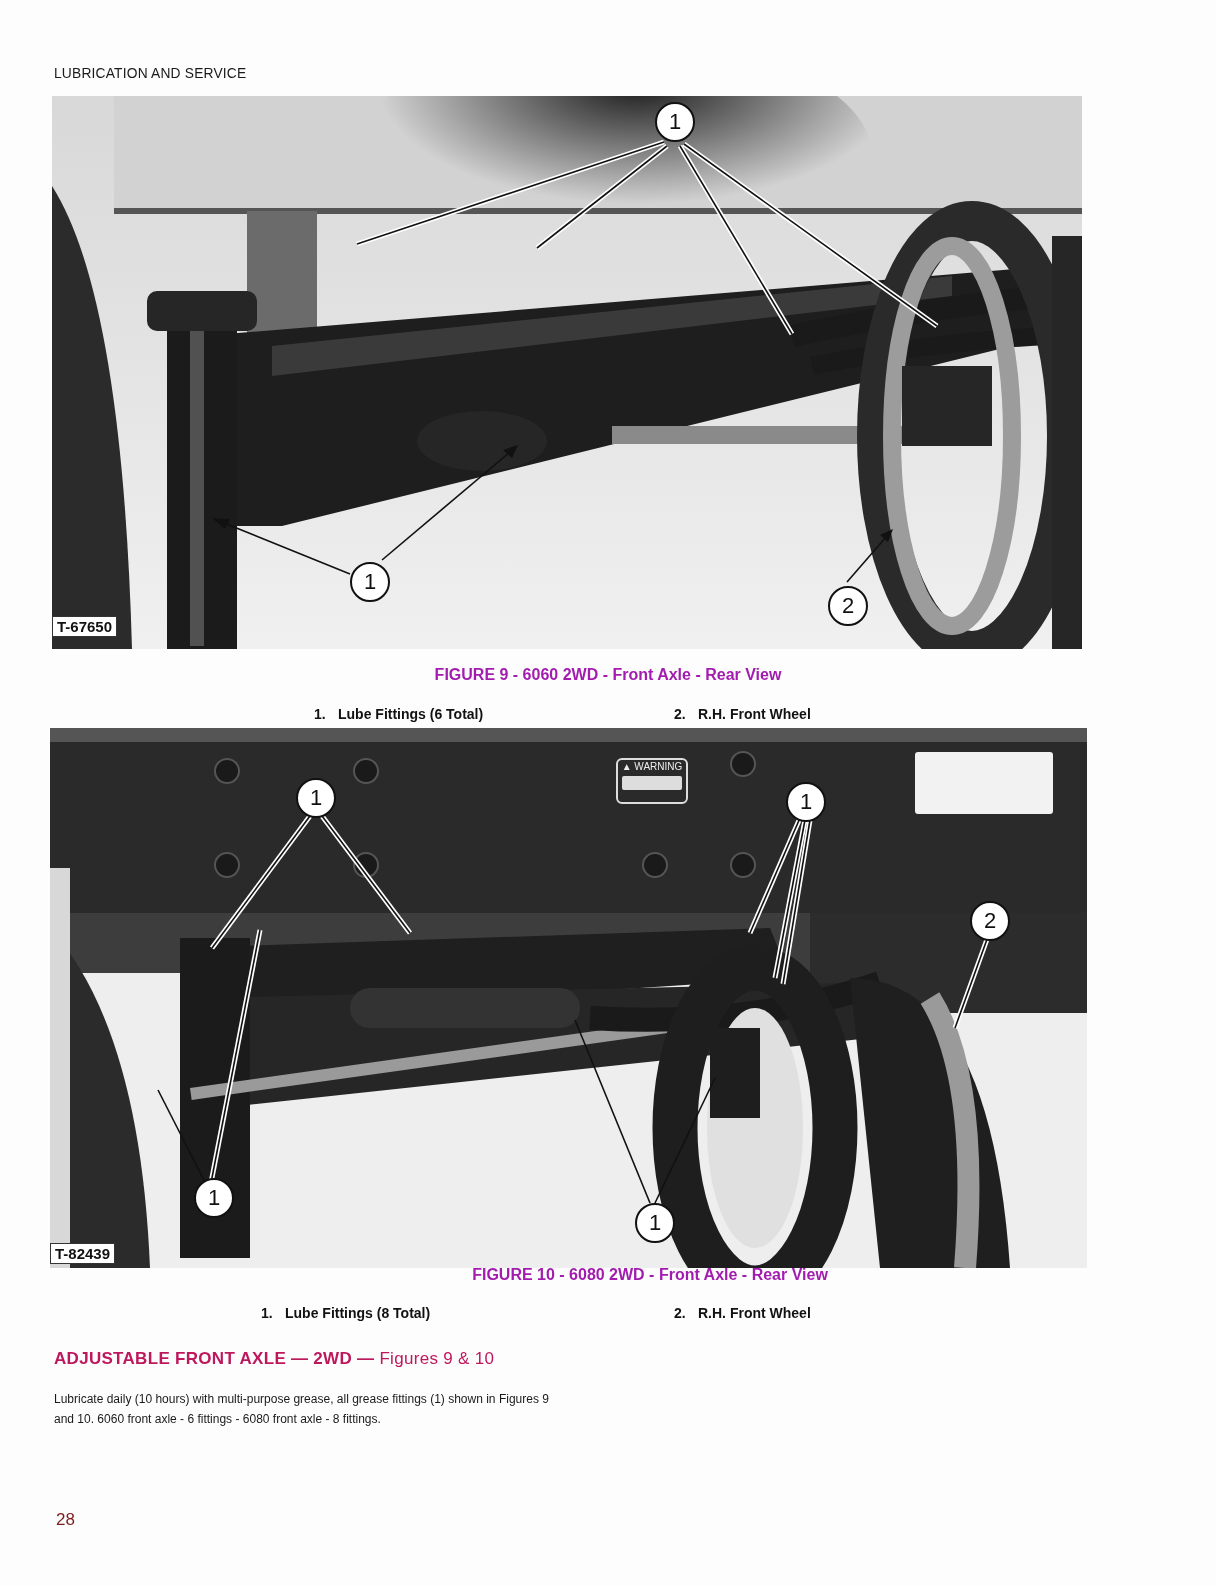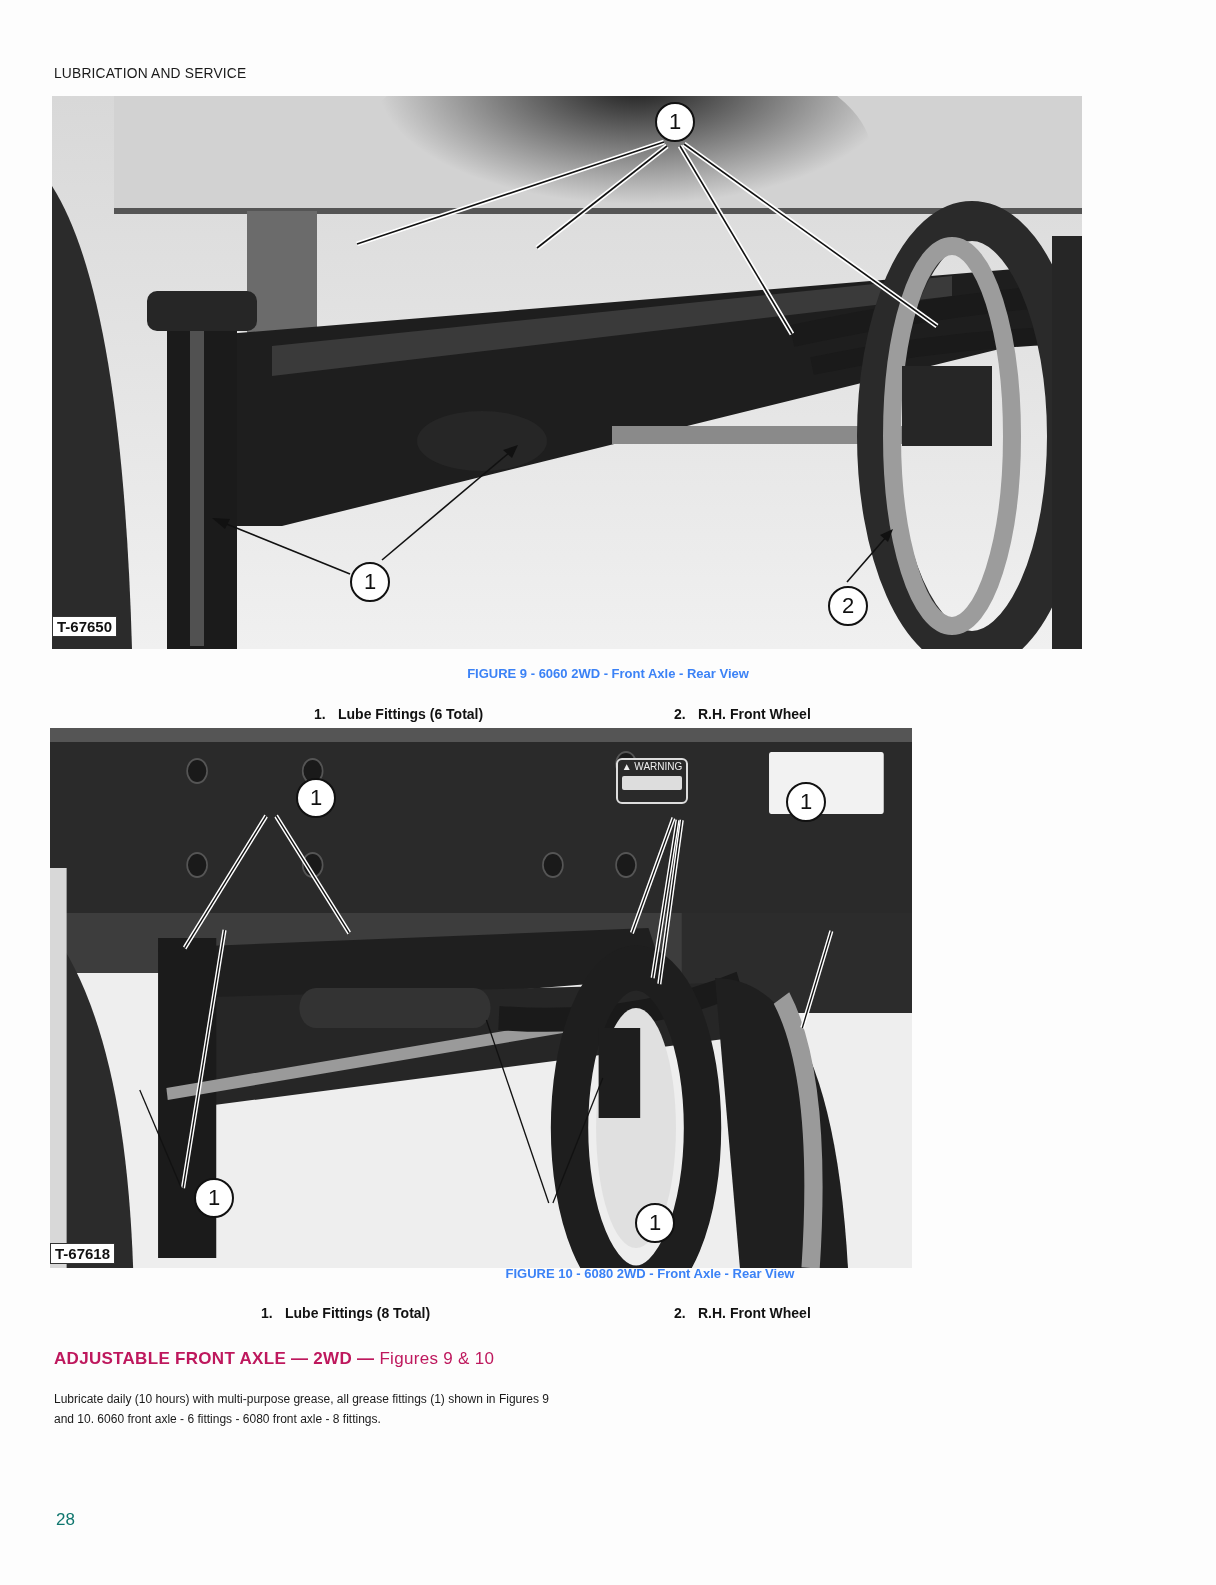--- a/index.html
+++ b/index.html
@@ -11,48 +11,48 @@
     .running-head {
       position: absolute; left: 54px; top: 64px;
       font-size: 15px; letter-spacing: 0.2px; color: #1a1a1a;
       transform: scaleX(0.92); transform-origin: left top;
     }
     .photo {
       position: absolute; overflow: hidden;
       background: #bdbdbd;
     }
     #photo1 { left: 52px; top: 96px; width: 1030px; height: 553px; }
-    #photo2 { left: 50px; top: 728px; width: 862px; height: 540px; }
+    #photo2 { left: 50px; top: 728px; width: 1037px; height: 540px; }
     .photo svg { position: absolute; left: 0; top: 0; width: 100%; height: 100%; }
     .photo-id {
       position: absolute; background: #ffffff; color: #111;
       font-weight: bold; font-size: 15px; padding: 1px 4px 0 4px;
       line-height: 18px; border: 1px solid #333;
     }
     #photo1 .photo-id { left: 0; bottom: 12px; }
     #photo2 .photo-id { left: 0; bottom: 4px; }
     .figure-caption {
       position: absolute; left: 0; width: 1216px; text-align: center;
-      font-weight: bold; font-size: 13px; color: #3b82f6;
+      font-weight: bold; font-size: 16px; color: #a21caf;
     }
     .legend-item {
       position: absolute; font-weight: bold; font-size: 14px; color: #111;
     }
     .legend-item .num { display: inline-block; width: 24px; }
     .section-heading {
       position: absolute; left: 54px; top: 1349px;
       font-size: 17px; font-weight: bold; color: #be185d; letter-spacing: 0.3px;
     }
     .section-heading .ref { font-weight: normal; }
     .body-text {
       position: absolute; left: 54px; top: 1389px; width: 500px;
       font-size: 12px; line-height: 20px; color: #1a1a1a;
     }
     .page-number {
-      position: absolute; left: 56px; top: 1510px; font-size: 17px; color: #0f766e;
+      position: absolute; left: 56px; top: 1510px; font-size: 17px; color: #7f1d1d;
     }
   </style>
 </head>
 <body>
 
 <div class="running-head">LUBRICATION AND SERVICE</div>
 
 <div id="photo1" class="photo">
   <svg viewBox="0 0 1030 553" preserveAspectRatio="none">
     <defs>
@@ -194,21 +194,21 @@
   <div style="position:absolute;left:566px;top:30px;width:68px;height:42px;border:2px solid #ddd;border-radius:6px;background:#2a2a2a;color:#eee;font-size:10px;text-align:center;line-height:14px;">
     <span>▲</span>
     <span>WARNING</span>
     <div style="margin:2px 4px;height:14px;background:#ddd;border-radius:2px;"></div>
   </div>
   <div style="position:absolute;left:246px;top:50px;width:36px;height:36px;border-radius:50%;background:#fff;border:2px solid #111;text-align:center;line-height:36px;font-size:22px;">1</div>
   <div style="position:absolute;left:736px;top:54px;width:36px;height:36px;border-radius:50%;background:#fff;border:2px solid #111;text-align:center;line-height:36px;font-size:22px;">1</div>
   <div style="position:absolute;left:144px;top:450px;width:36px;height:36px;border-radius:50%;background:#fff;border:2px solid #111;text-align:center;line-height:36px;font-size:22px;">1</div>
   <div style="position:absolute;left:585px;top:475px;width:36px;height:36px;border-radius:50%;background:#fff;border:2px solid #111;text-align:center;line-height:36px;font-size:22px;">1</div>
   <div style="position:absolute;left:920px;top:173px;width:36px;height:36px;border-radius:50%;background:#fff;border:2px solid #111;text-align:center;line-height:36px;font-size:22px;">2</div>
-  <div class="photo-id">T-67618</div>
+  <div class="photo-id">T-82439</div>
 </div>
 
 <div class="figure-caption" style="top:1266px;margin-left:42px;">FIGURE 10 - 6080 2WD - Front Axle - Rear View</div>
 <div class="legend-item" style="left:261px;top:1305px;">
   <span class="num">1.</span><span>Lube Fittings (8 Total)</span>
 </div>
 <div class="legend-item" style="left:674px;top:1305px;">
   <span class="num">2.</span><span>R.H. Front Wheel</span>
 </div>
 

